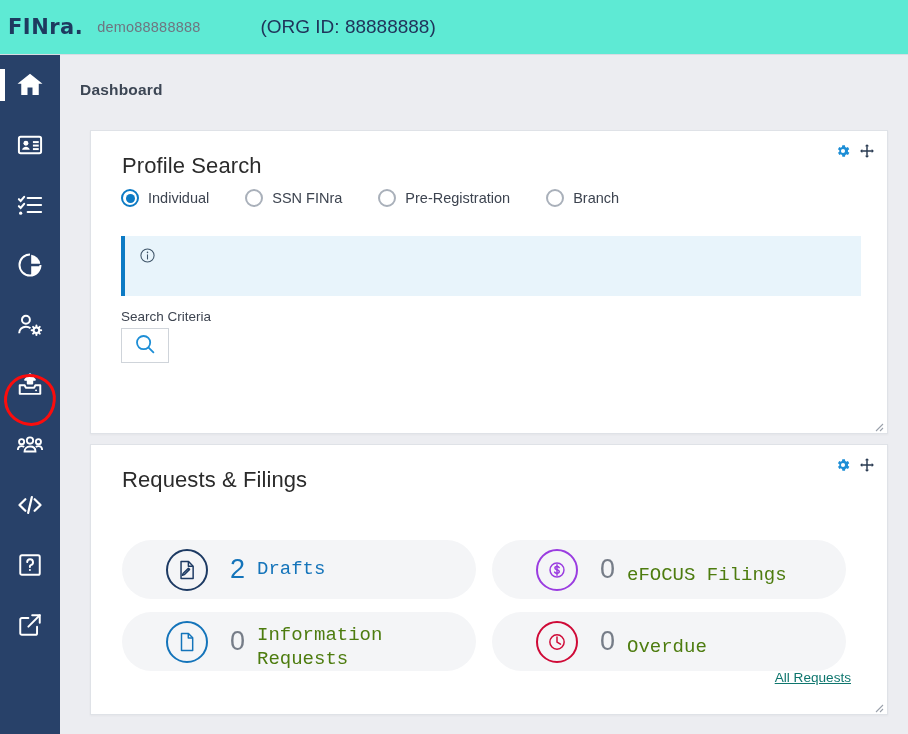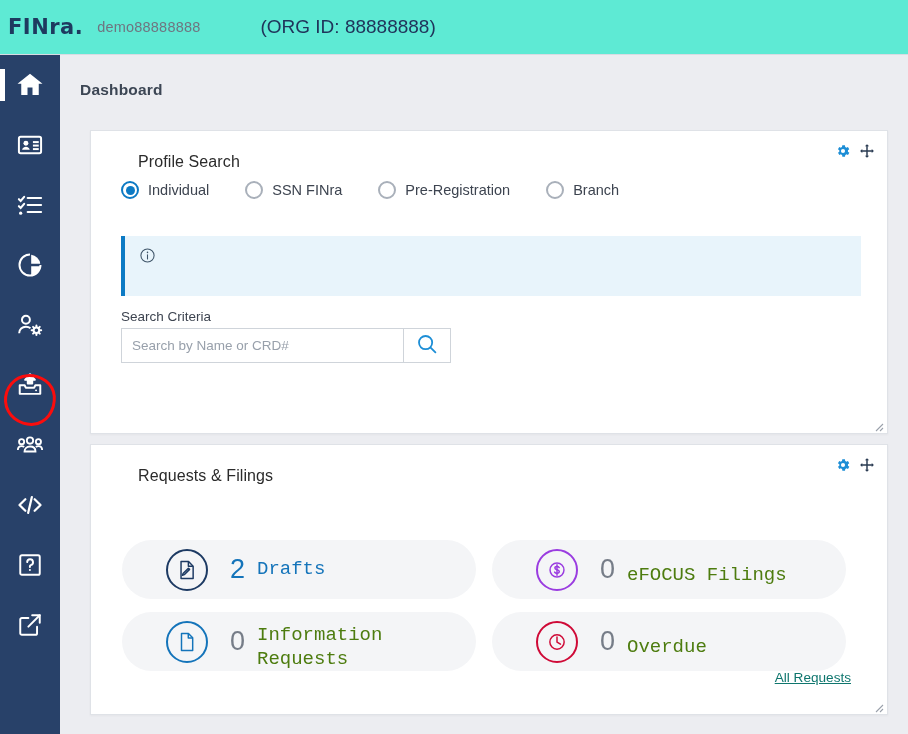--- a/index.html
+++ b/index.html
@@ -81,22 +81,22 @@
   #panel-profile { top:75px; height:304px; }
   #panel-requests { top:389px; height:271px; }
 
   .panel-tools {
     position:absolute; right:12px; top:12px;
     display:flex; gap:8px; align-items:center;
   }
   .tool-ico { cursor:pointer; display:block; }
 
   .panel-title {
-    font-size:16px; color:#2b2b2b; font-weight:400;
-    padding:22px 0 0 47px; letter-spacing:.1px;
+    font-size:22px; color:#2b2b2b; font-weight:400;
+    padding:22px 0 0 31px; letter-spacing:.1px;
   }
 
   
   .radio-row {
     display:flex; align-items:center; padding:10px 0 0 30px;
   }
   .radio-opt { display:flex; align-items:center; cursor:pointer; }
   .radio-opt + .radio-opt { margin-left:36px; }
   .radio {
     width:18px; height:18px; border-radius:50%;
@@ -354,21 +354,20 @@
           <circle cx="12" cy="12" r="9.3"></circle>
           <line x1="12" y1="11" x2="12" y2="17" stroke-linecap="round"></line>
           <circle cx="12" cy="7.6" r="1.1" fill="#3e5468" stroke="none"></circle>
         </svg>
       </span>
     </div>
 
     <div class="search-label">Search Criteria</div>
 
     <div class="search-box">
-      <input class="search-input" type="text" placeholder="Search by Name or CRD#" style="">
       <span class="search-btn">
         <span>
           <svg width="24" height="24" viewBox="0 0 24 24" fill="none" stroke="#1d8ed6" stroke-width="1.8" stroke-linecap="round">
             <circle cx="10.6" cy="10.6" r="6.6"></circle>
             <line x1="15.6" y1="15.6" x2="20.4" y2="20.4"></line>
           </svg>
         </span>
       </span>
     </div>
 

